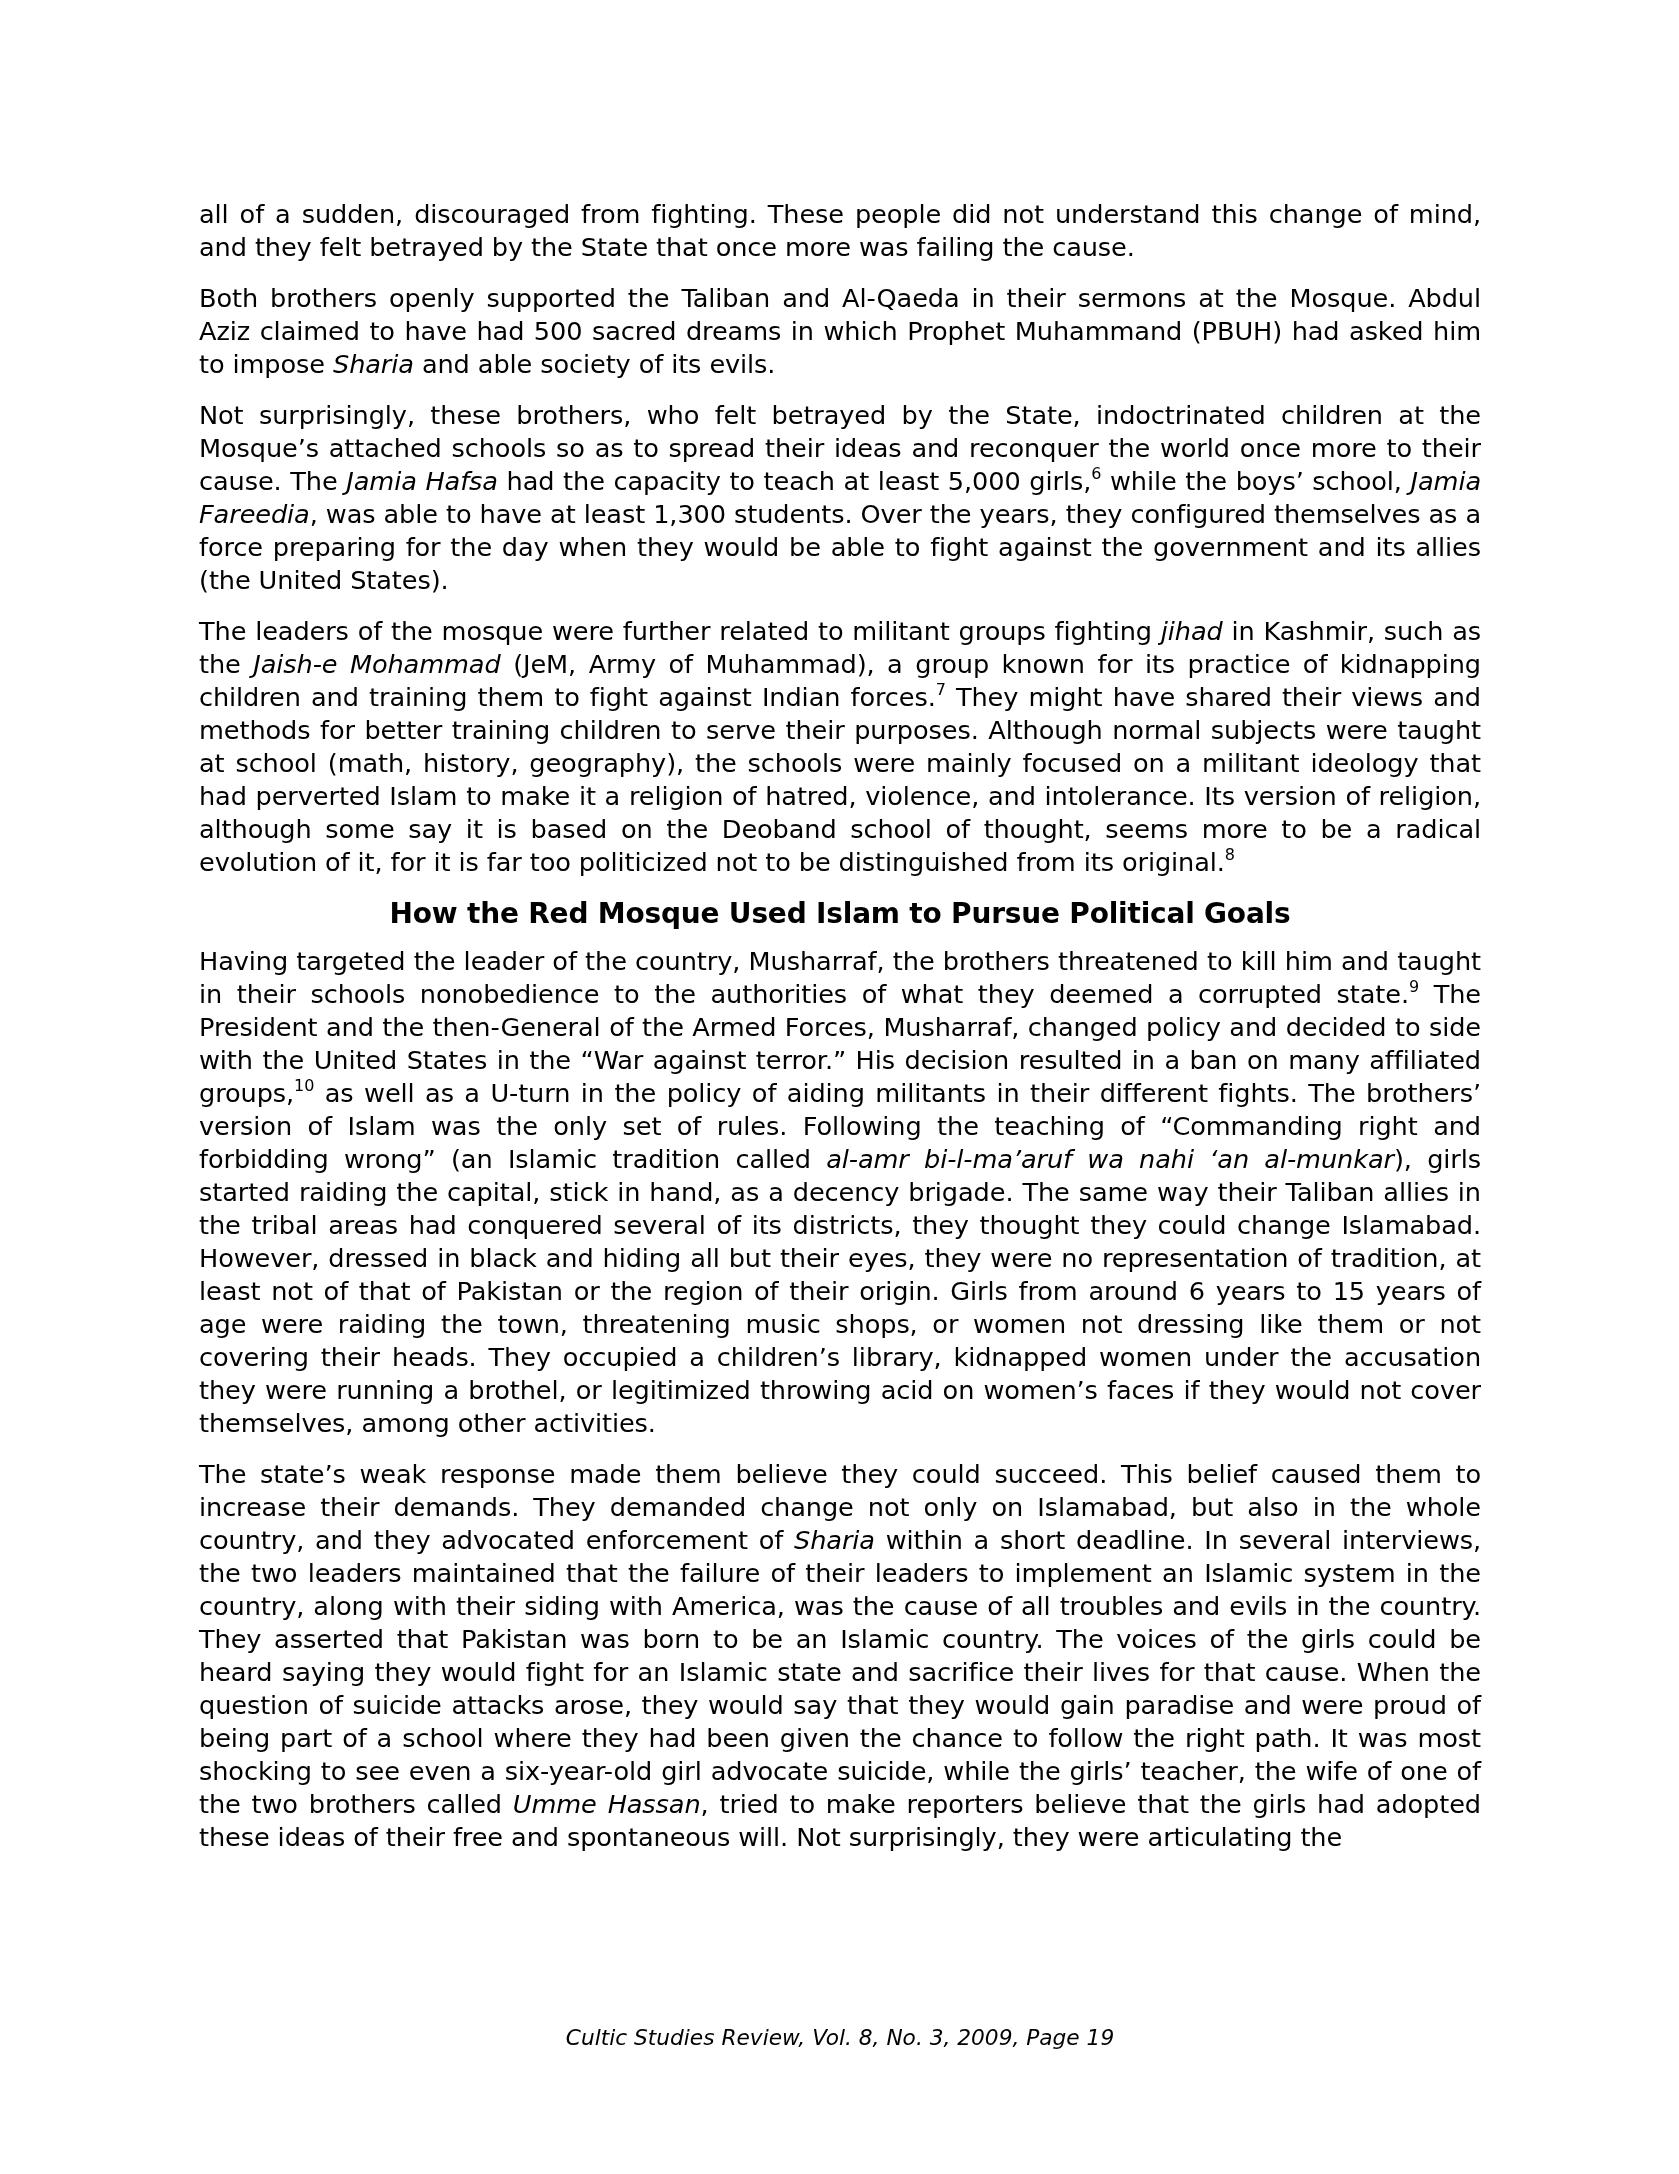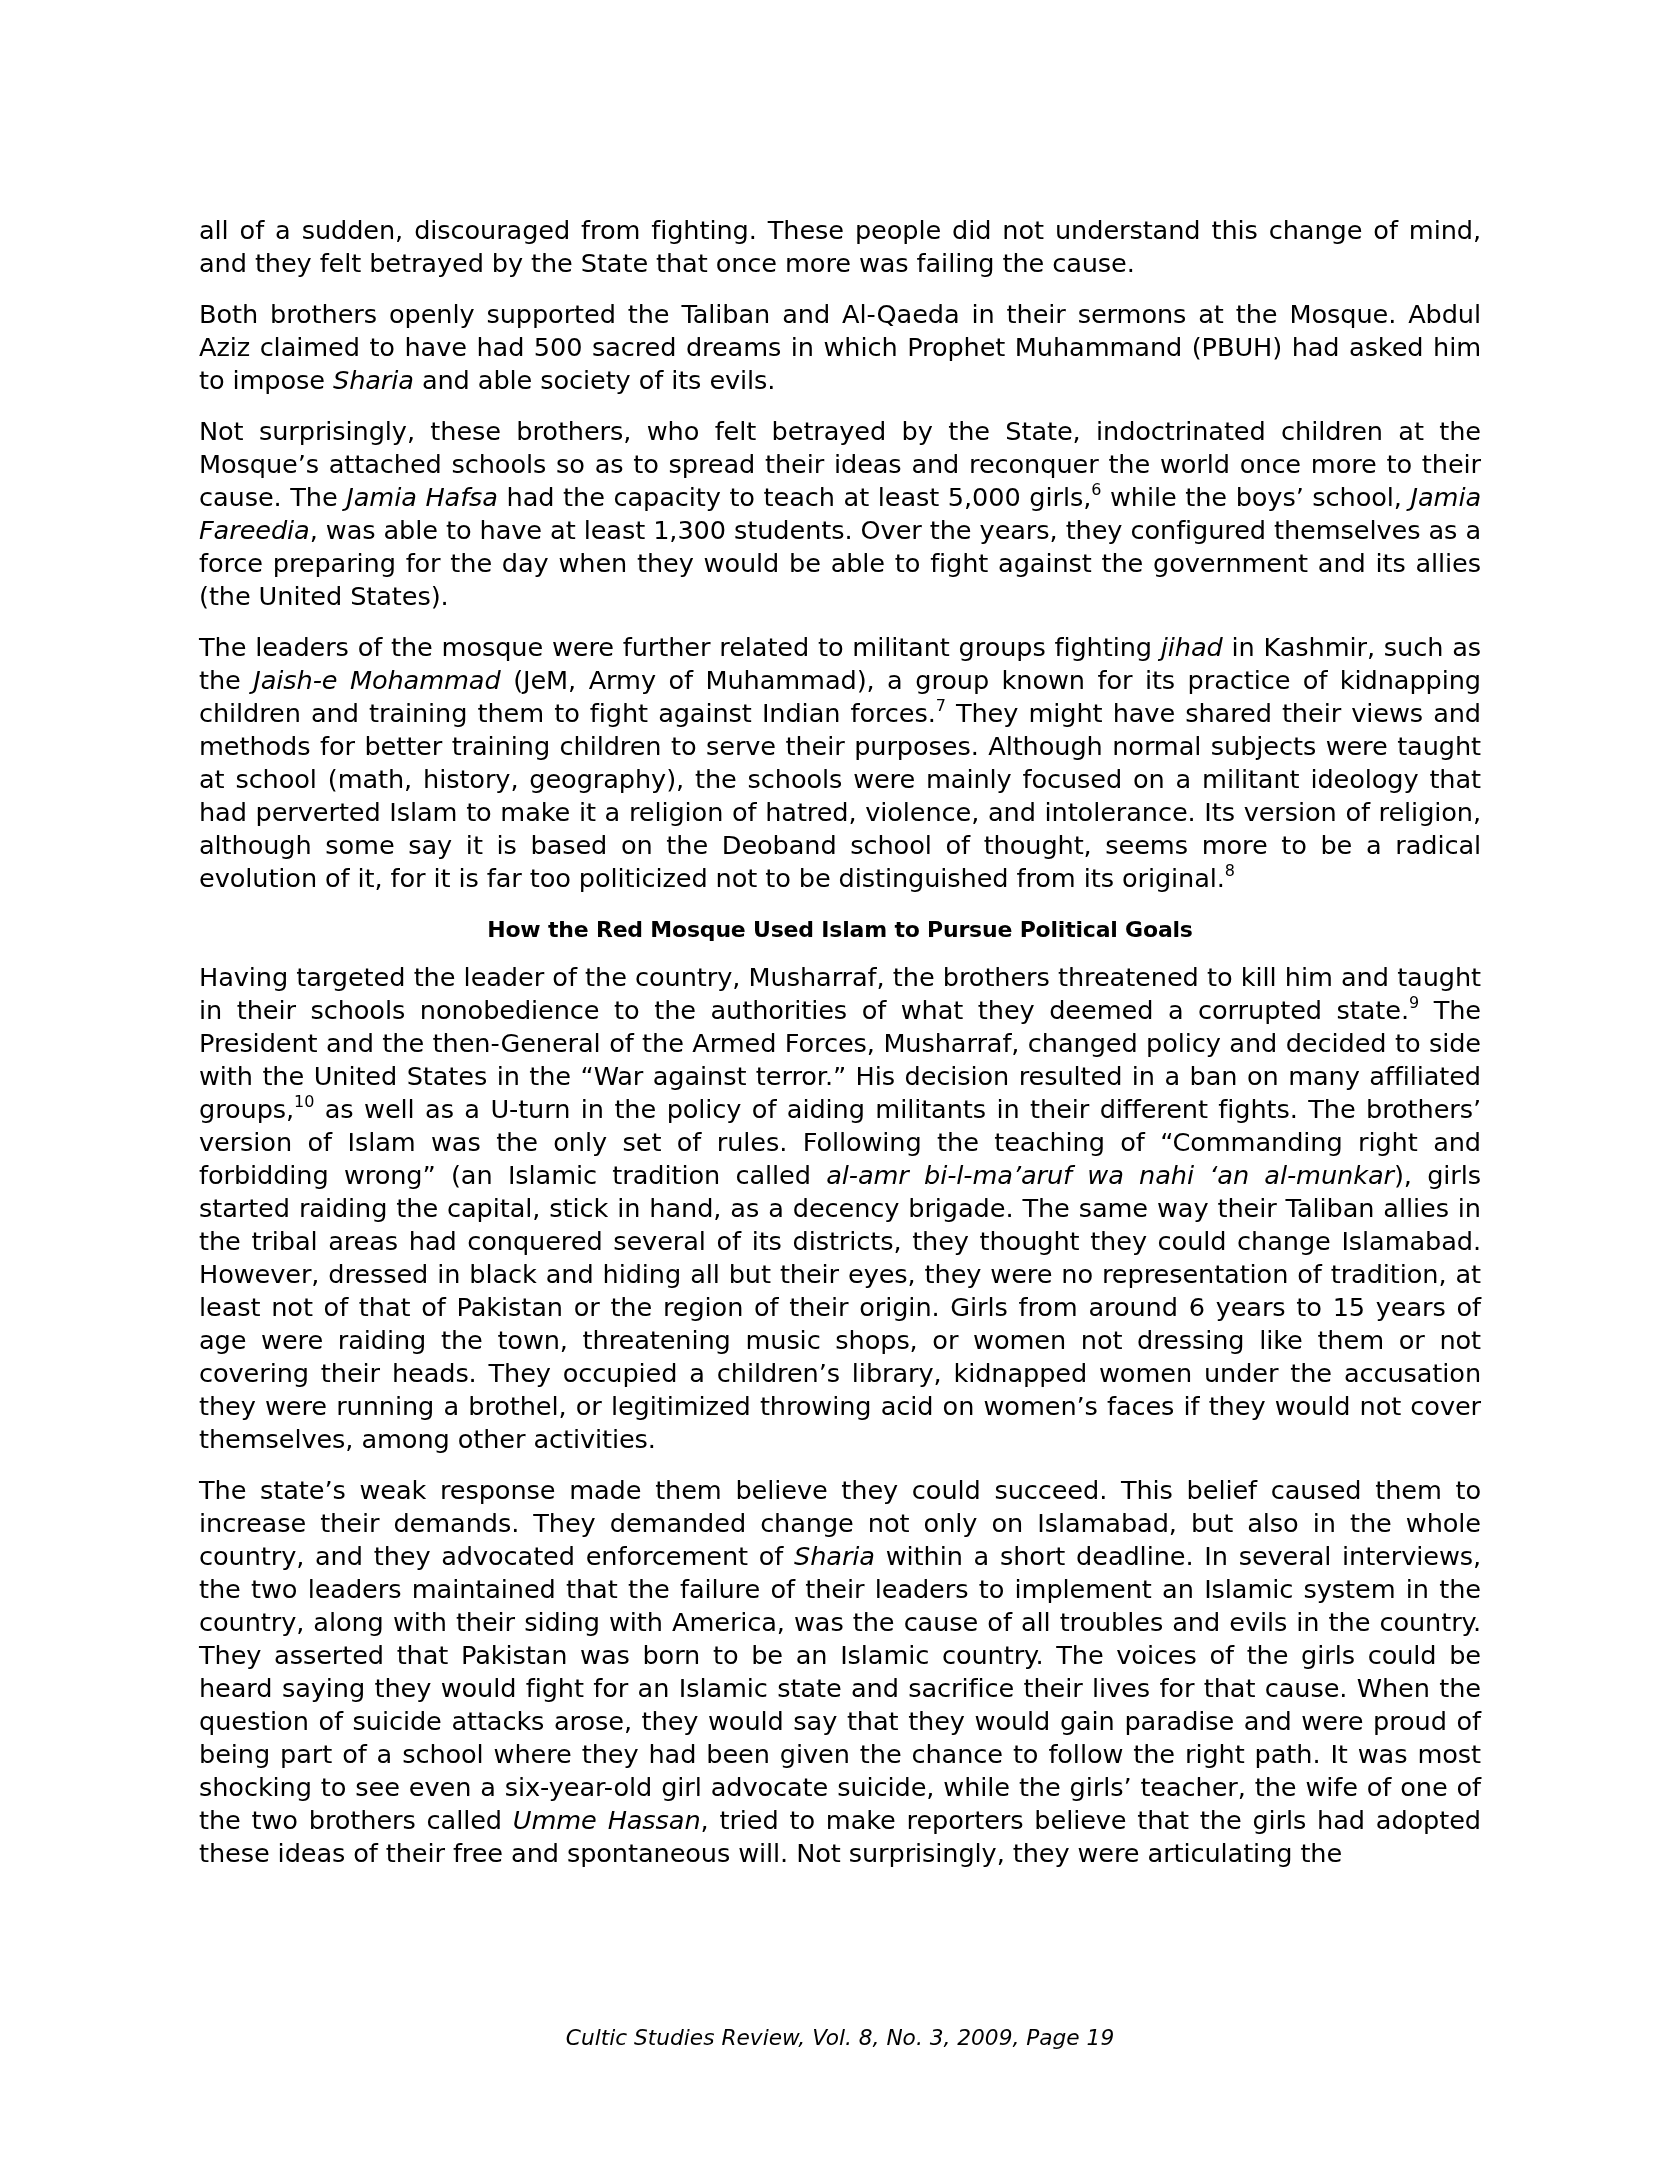--- a/index.html
+++ b/index.html
@@ -11,21 +11,21 @@
     width: 1680px;
     height: 2174px;
     position: relative;
     overflow: hidden;
     font-family: "DejaVu Sans", sans-serif;
     color: #000000;
   }
   .page {
     position: absolute;
     left: 199px;
-    top: 214px;
+    top: 198px;
     width: 1282px;
   }
   .para {
     margin: 0 0 18px 0;
     font-size: 25.6px;
     line-height: 33px;
     text-align: justify;
     letter-spacing: -0.1px;
     word-spacing: 0px;
     hyphens: none;
@@ -35,21 +35,21 @@
   }
   .para sup {
     font-size: 16px;
     line-height: 0;
     position: relative;
     top: -1.9px;
     vertical-align: super;
   }
   .heading {
     margin: 0 0 15px 0;
-    font-size: 22px;
+    font-size: 28px;
     line-height: 33px;
     font-weight: bold;
     text-align: center;
     letter-spacing: -0.2px;
   }
   .footer {
     position: absolute;
     left: 0;
     width: 1680px;
     top: 2024px;

